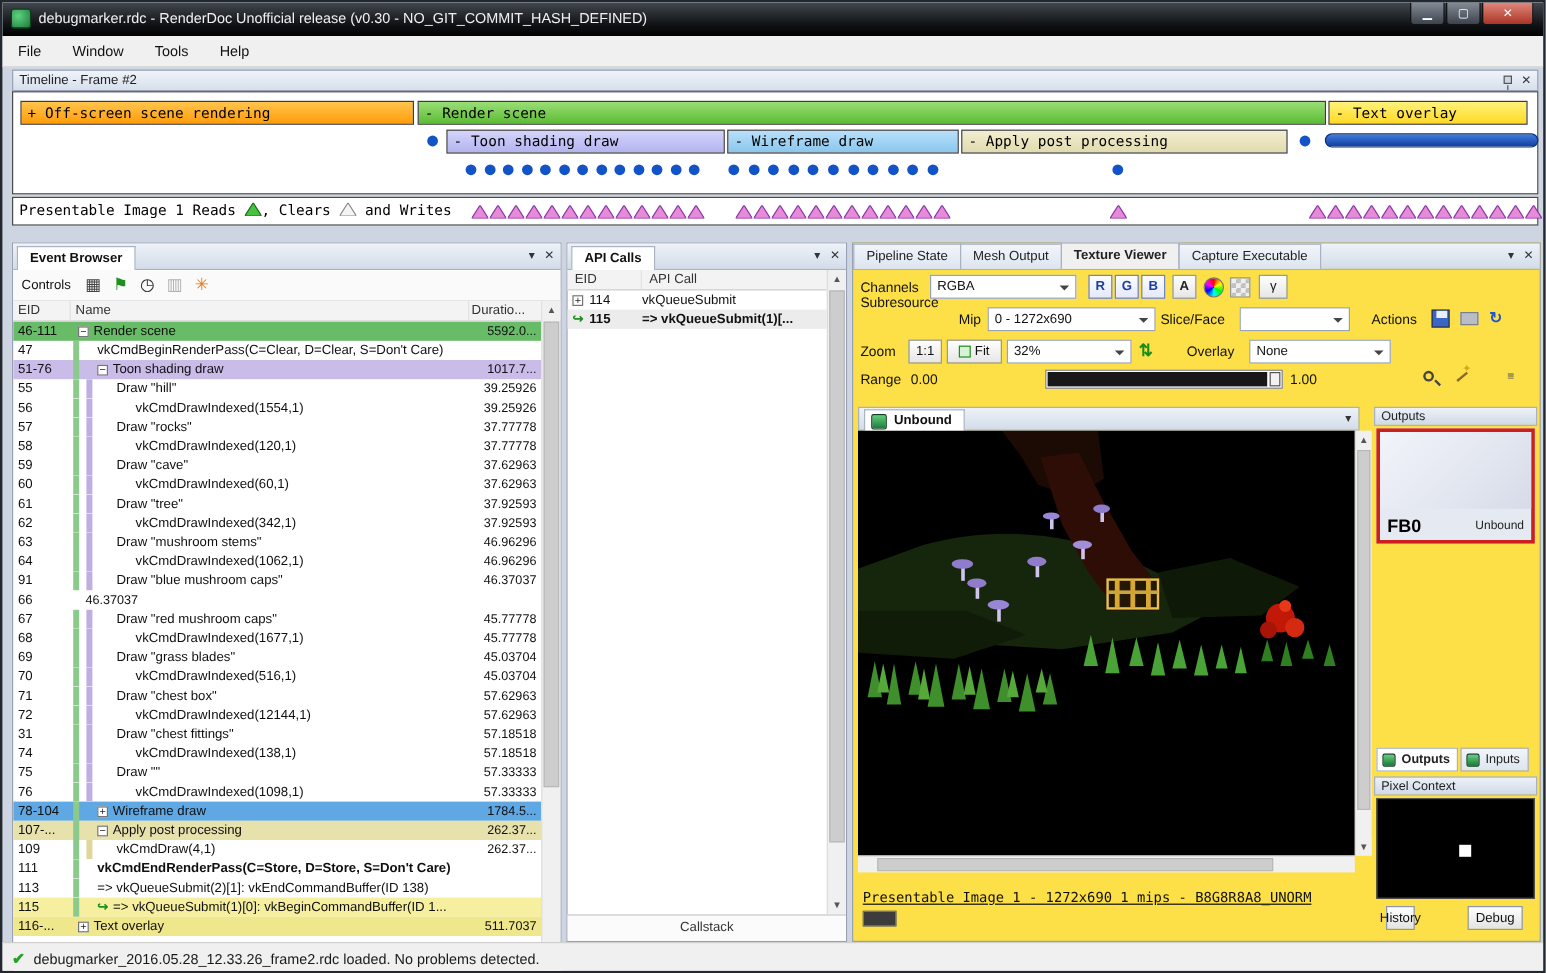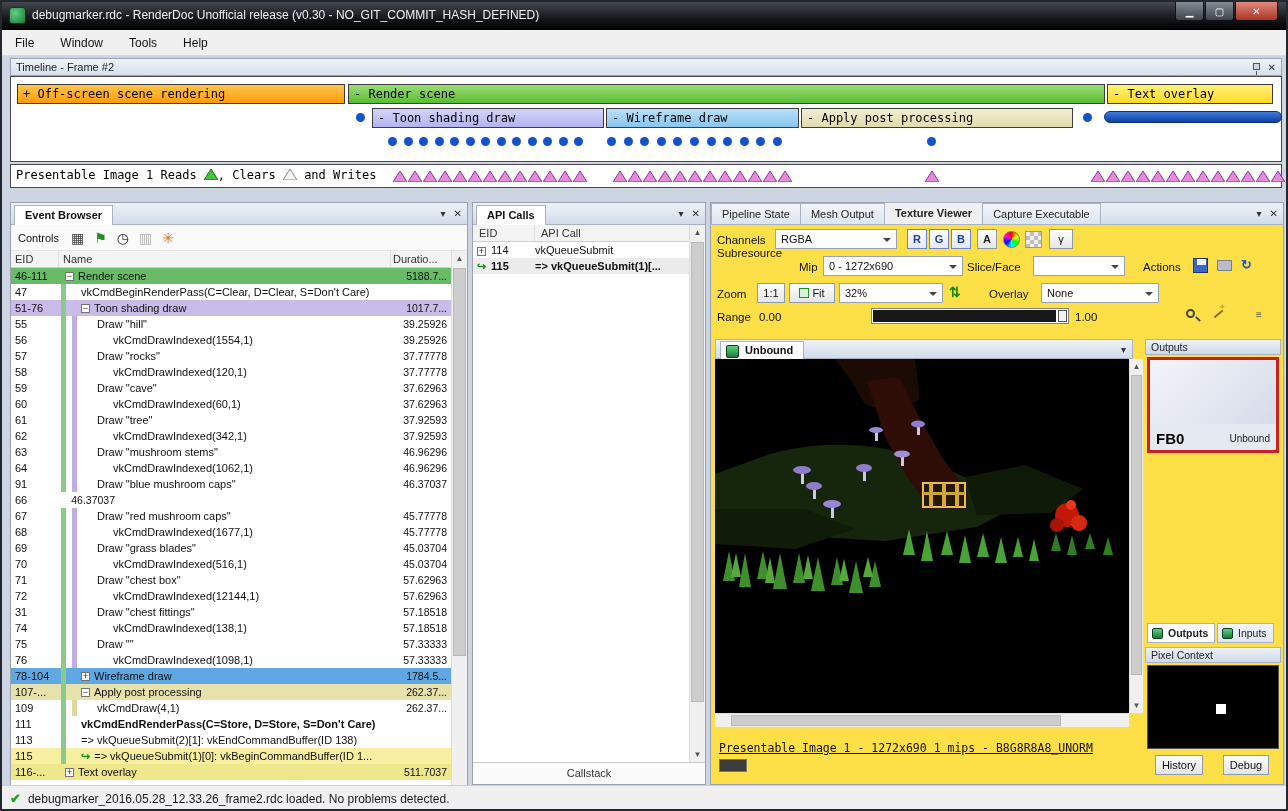--- a/index.html
+++ b/index.html
@@ -345,21 +345,21 @@
   </div>
   <div class="eb-rows" id="eb-rows">
       <div class="ev-row bg-green">
         <div class="c-eid">46-111</div>
         <div class="c-name">
           <div class="name-pad" style="padding-left: 6px;">
             <span class="exp">−</span>
             <span>Render scene</span>
           </div>
         </div>
-        <div class="c-dur">5188.7...</div>
+        <div class="c-dur">5592.0...</div>
       </div>
       <div class="ev-row">
         <div class="c-eid">47</div>
         <div class="c-name">
           <span class="strip g"></span>
           <div class="name-pad" style="padding-left: 22px;">
             <span>vkCmdBeginRenderPass(C=Clear, D=Clear, S=Don't Care)</span>
           </div>
         </div>
         <div class="c-dur"></div>
@@ -879,21 +879,21 @@
   <div class="fb0" style="left:436px; top:154px; width:132px; height:96px;">
     <div class="thumb"></div>
     <div class="fb-label">FB0</div>
     <div class="fb-status">Unbound</div>
   </div>
 
   <div class="side-head" style="left:434px; top:444px; width:136px;">Pixel Context</div>
   <div class="pixel-ctx" style="left:436px; top:462px; width:132px; height:84px;">
     <div class="sq" style="left:68px; top:38px;"></div>
   </div>
-  <div class="pbtn" style="left:444px; top:552px; width:48px;">History</div>
+  <div class="pbtn" style="left:444px; top:552px; width:24px;">History</div>
   <div class="pbtn" style="left:512px; top:552px; width:46px;">Debug</div>
 <div class="tbtn ch" style="left: 196px; top: 26px;">R</div>
     <div class="tbtn ch" style="left: 218px; top: 26px;">G</div>
     <div class="tbtn ch" style="left: 240px; top: 26px;">B</div>
     <div class="tbtn ch a" style="left: 266px; top: 26px;">A</div>
     <div class="side-tab active" style="left: 436px; top: 420px;"><span class="gicon"></span>Outputs</div>
     <div class="side-tab" style="left: 506px; top: 420px;"><span class="gicon"></span>Inputs</div>
   </div>
 
 <div class="statusbar">

